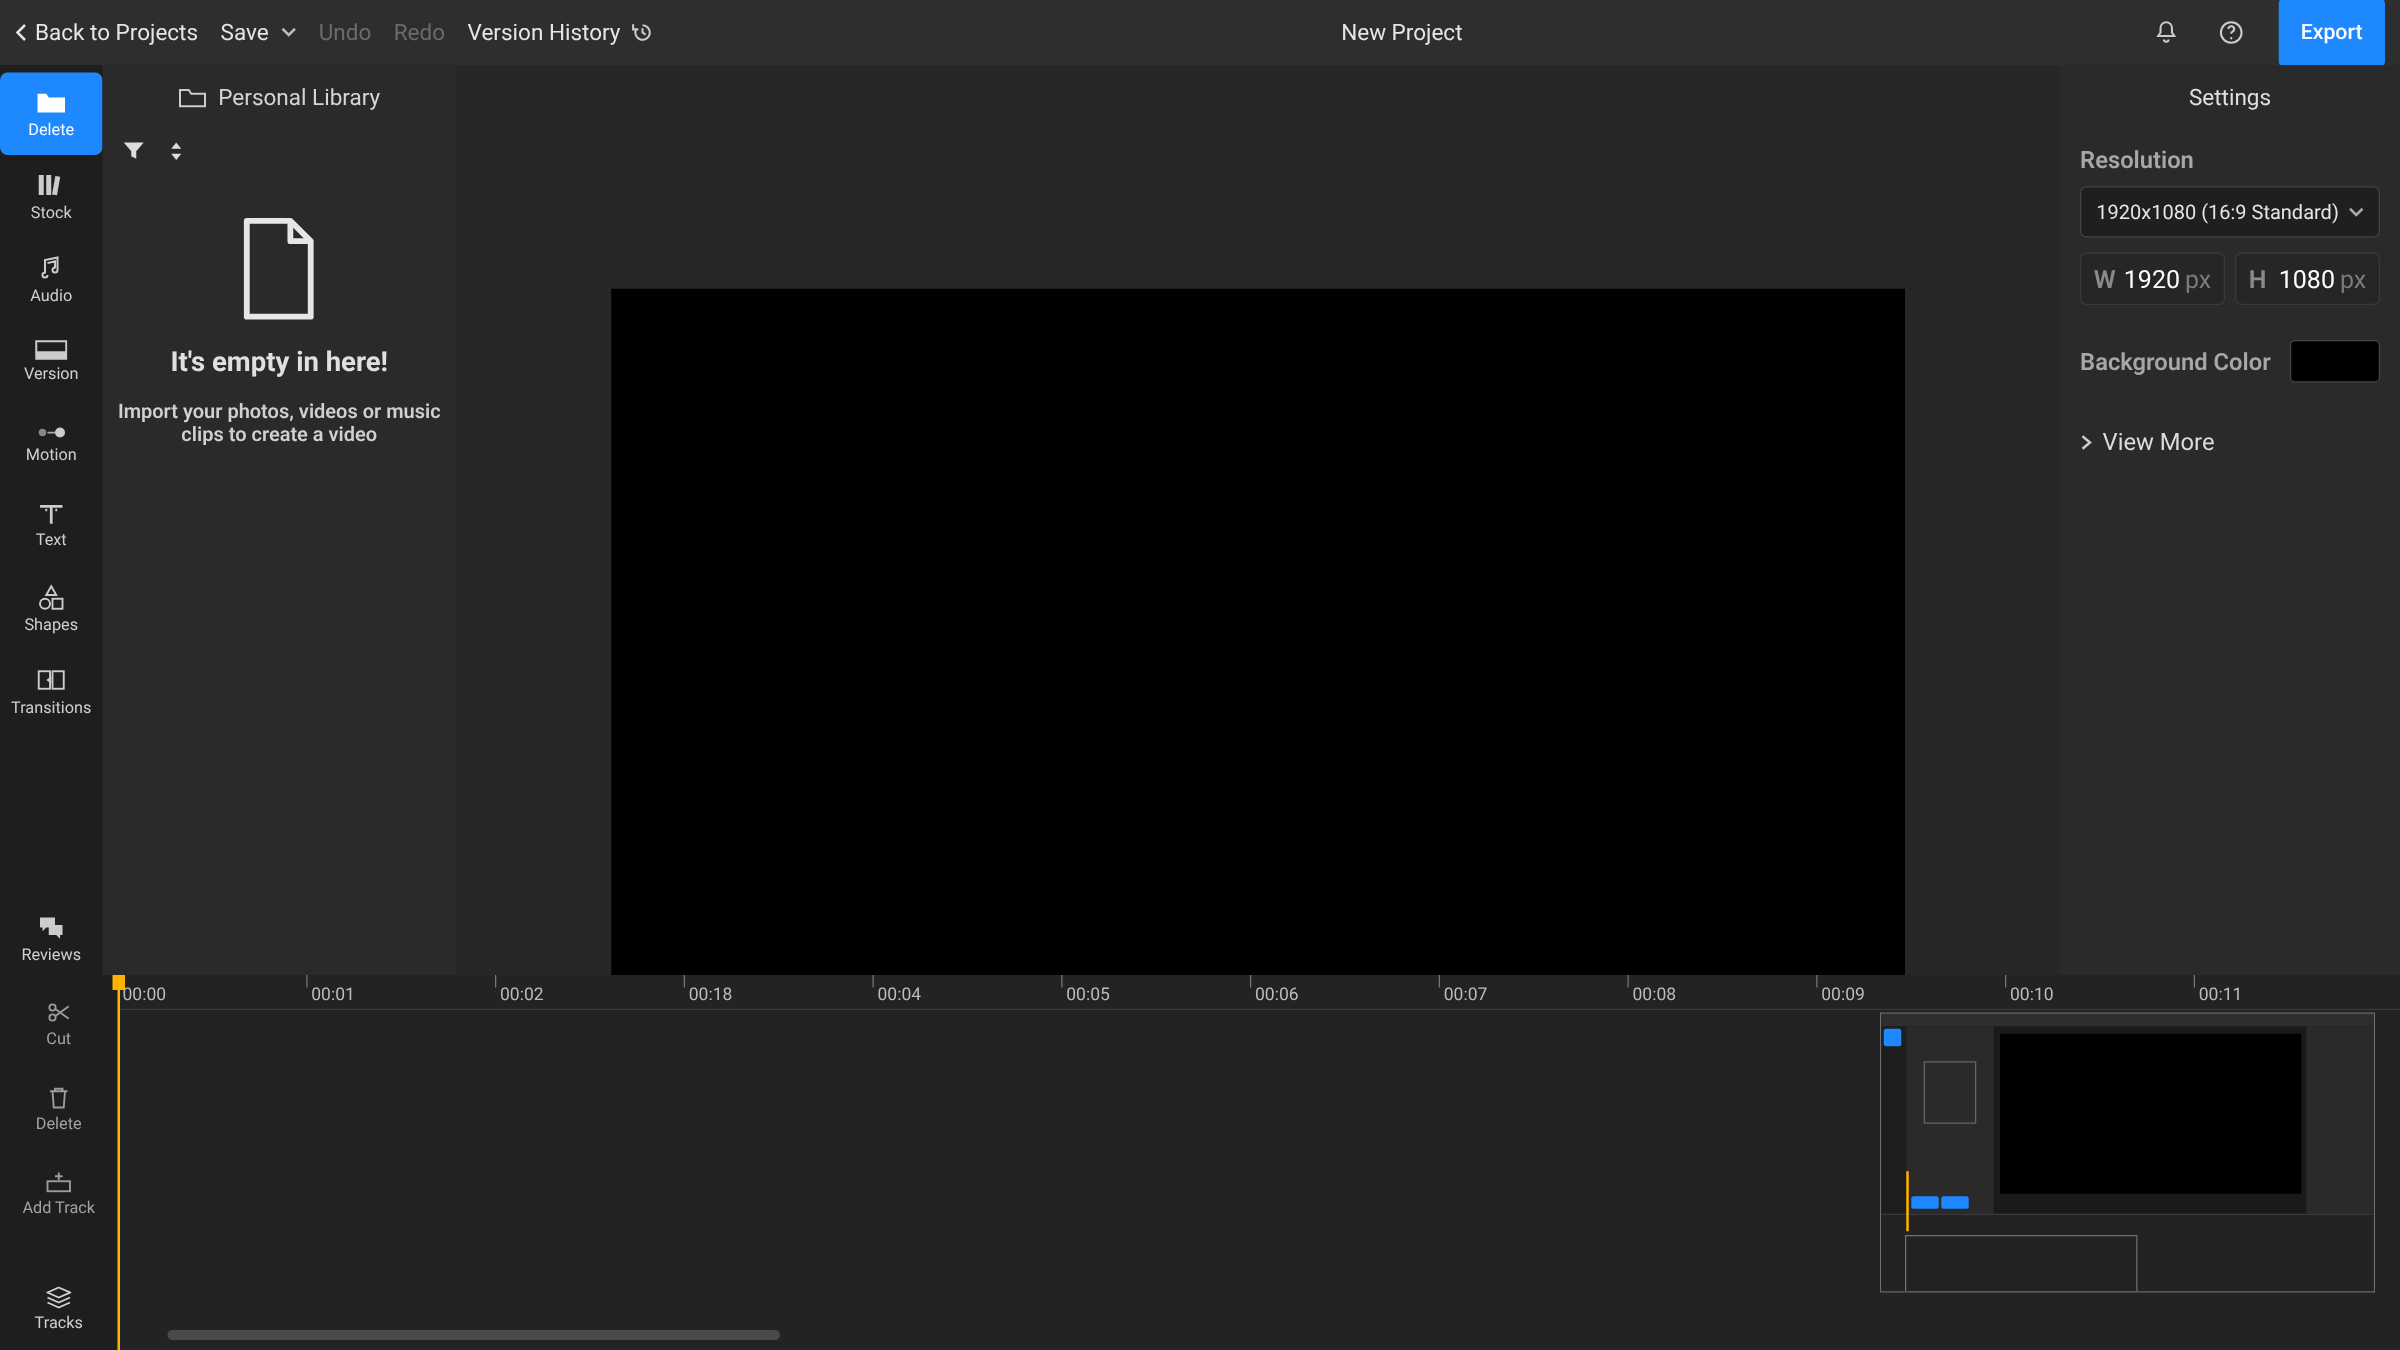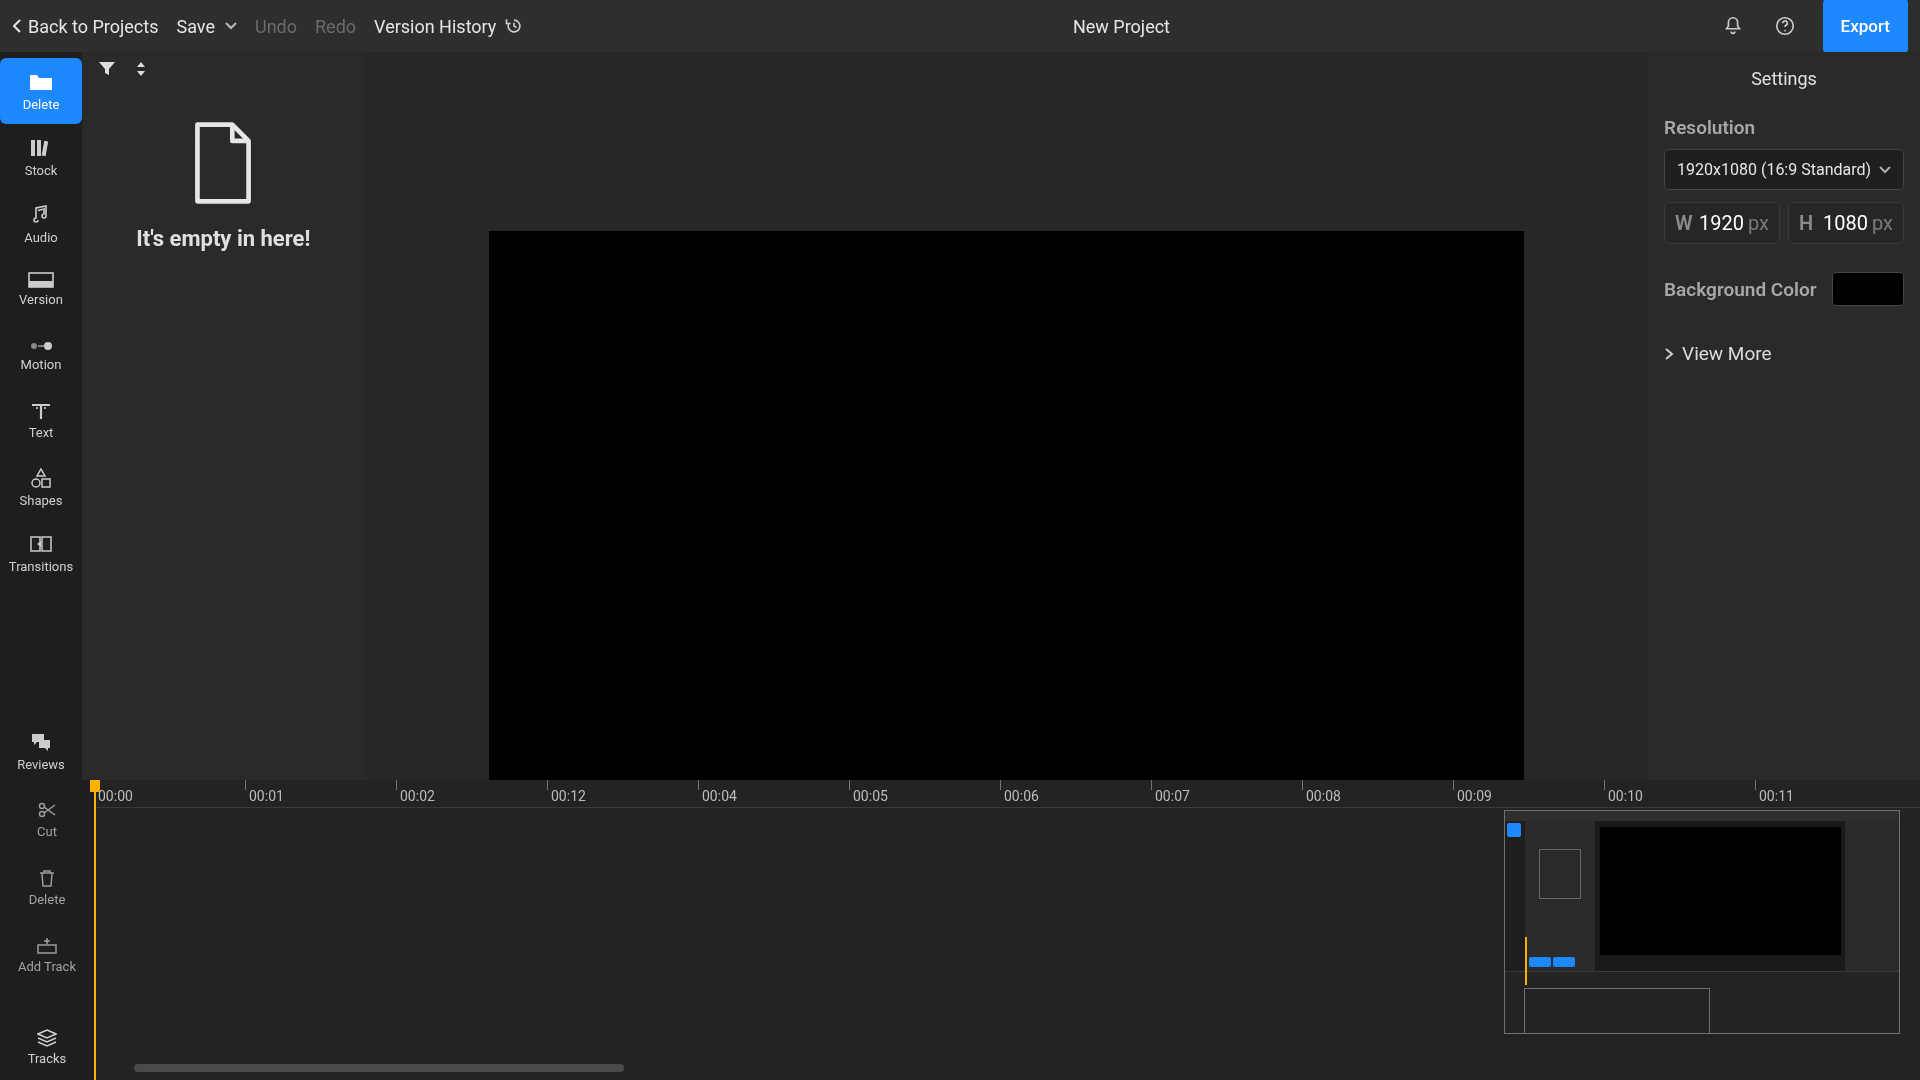--- a/index.html
+++ b/index.html
@@ -205,38 +205,45 @@
     <div class="tool" style="margin-bottom:296px;">
       <svg width="24" height="22" viewBox="0 0 24 22">
           <path d="M3 3h12v8H8l-3 3v-3H3z" fill="#ccc"></path>
           <path d="M10 9h11v8h-2v3l-3-3h-6z" fill="#ccc"></path>
         </svg>
       <span class="lbl">Reviews</span>
     </div>
   </div>
 
   <div class="library">
+    <div class="panel-head">
+      <svg width="22" height="18" viewBox="0 0 22 18">
+          <path d="M1 3h7l2 3h11v10H1z" stroke="#ccc" stroke-width="1.6" fill="none"></path>
+        </svg>
+      <span>Personal Library</span>
+    </div>
     <div class="search-row">
       <div class="icon-mini">
         <svg width="18" height="16" viewBox="0 0 18 16">
             <path d="M1 1h16l-6 7v6l-4-2V8z" fill="#ddd"></path>
           </svg>
       </div>
       <div class="icon-mini">
         <svg width="12" height="16" viewBox="0 0 12 16">
             <path d="M6 1l4 5H2z M6 15l-4-5h8z" fill="#ddd"></path>
           </svg>
       </div>
     </div>
     <div class="empty">
       <svg width="72" height="86" viewBox="0 0 60 74">
           <path d="M8 4h30l14 14v52H8z" stroke="#e6e6e6" stroke-width="4" fill="none" stroke-linejoin="round"></path>
           <path d="M38 4v14h14" stroke="#e6e6e6" stroke-width="4" fill="none" stroke-linejoin="round"></path>
         </svg>
       <h2>It's empty in here!</h2>
+      <p>Import your photos, videos or music clips to create a video</p>
     </div>
   </div>
 
   <div class="center">
     <div class="preview-area">
       <div class="preview-canvas"></div>
     </div>
     <div class="controls">
       <div class="slider-mini">
         <div class="knob" style="left:38px;"></div>
@@ -398,21 +405,21 @@
         <div class="tick" style="left: 151px;">
           <div class="line"></div>
           <span>00:01</span>
         </div>
         <div class="tick" style="left: 302px;">
           <div class="line"></div>
           <span>00:02</span>
         </div>
         <div class="tick" style="left: 453px;">
           <div class="line"></div>
-          <span>00:12</span>
+          <span>00:18</span>
         </div>
         <div class="tick" style="left: 604px;">
           <div class="line"></div>
           <span>00:04</span>
         </div>
         <div class="tick" style="left: 755px;">
           <div class="line"></div>
           <span>00:05</span>
         </div>
         <div class="tick" style="left: 906px;">

